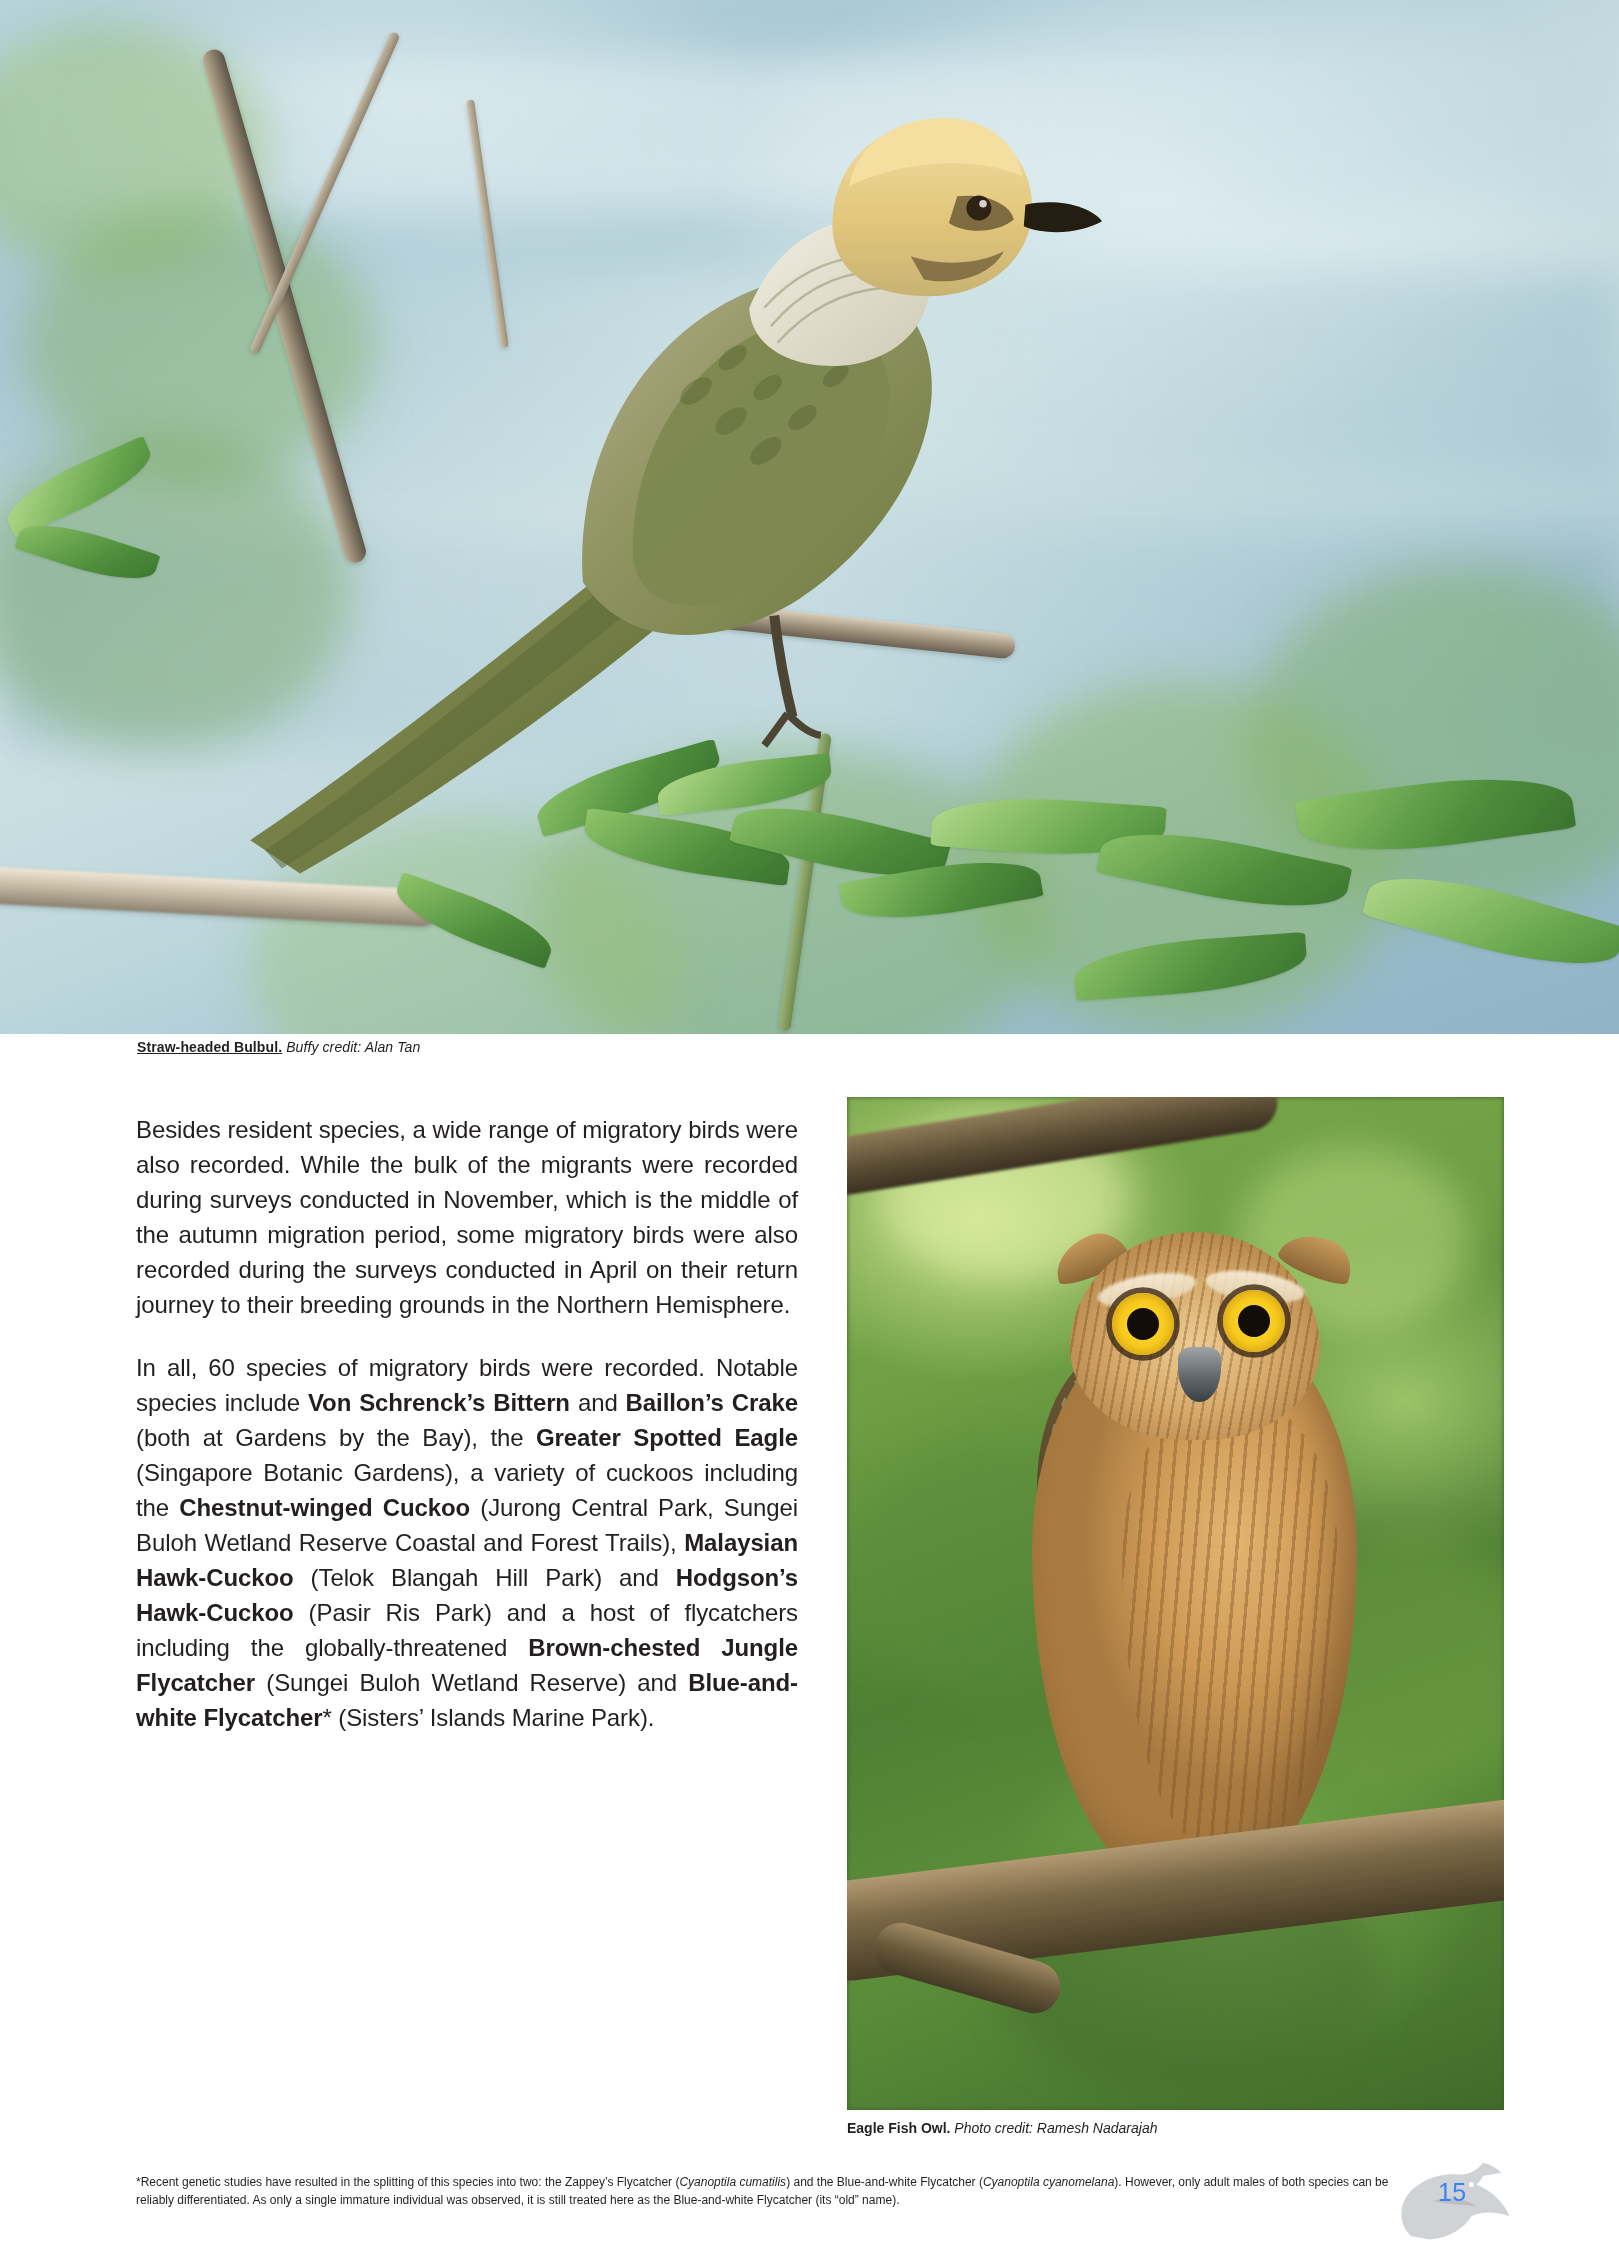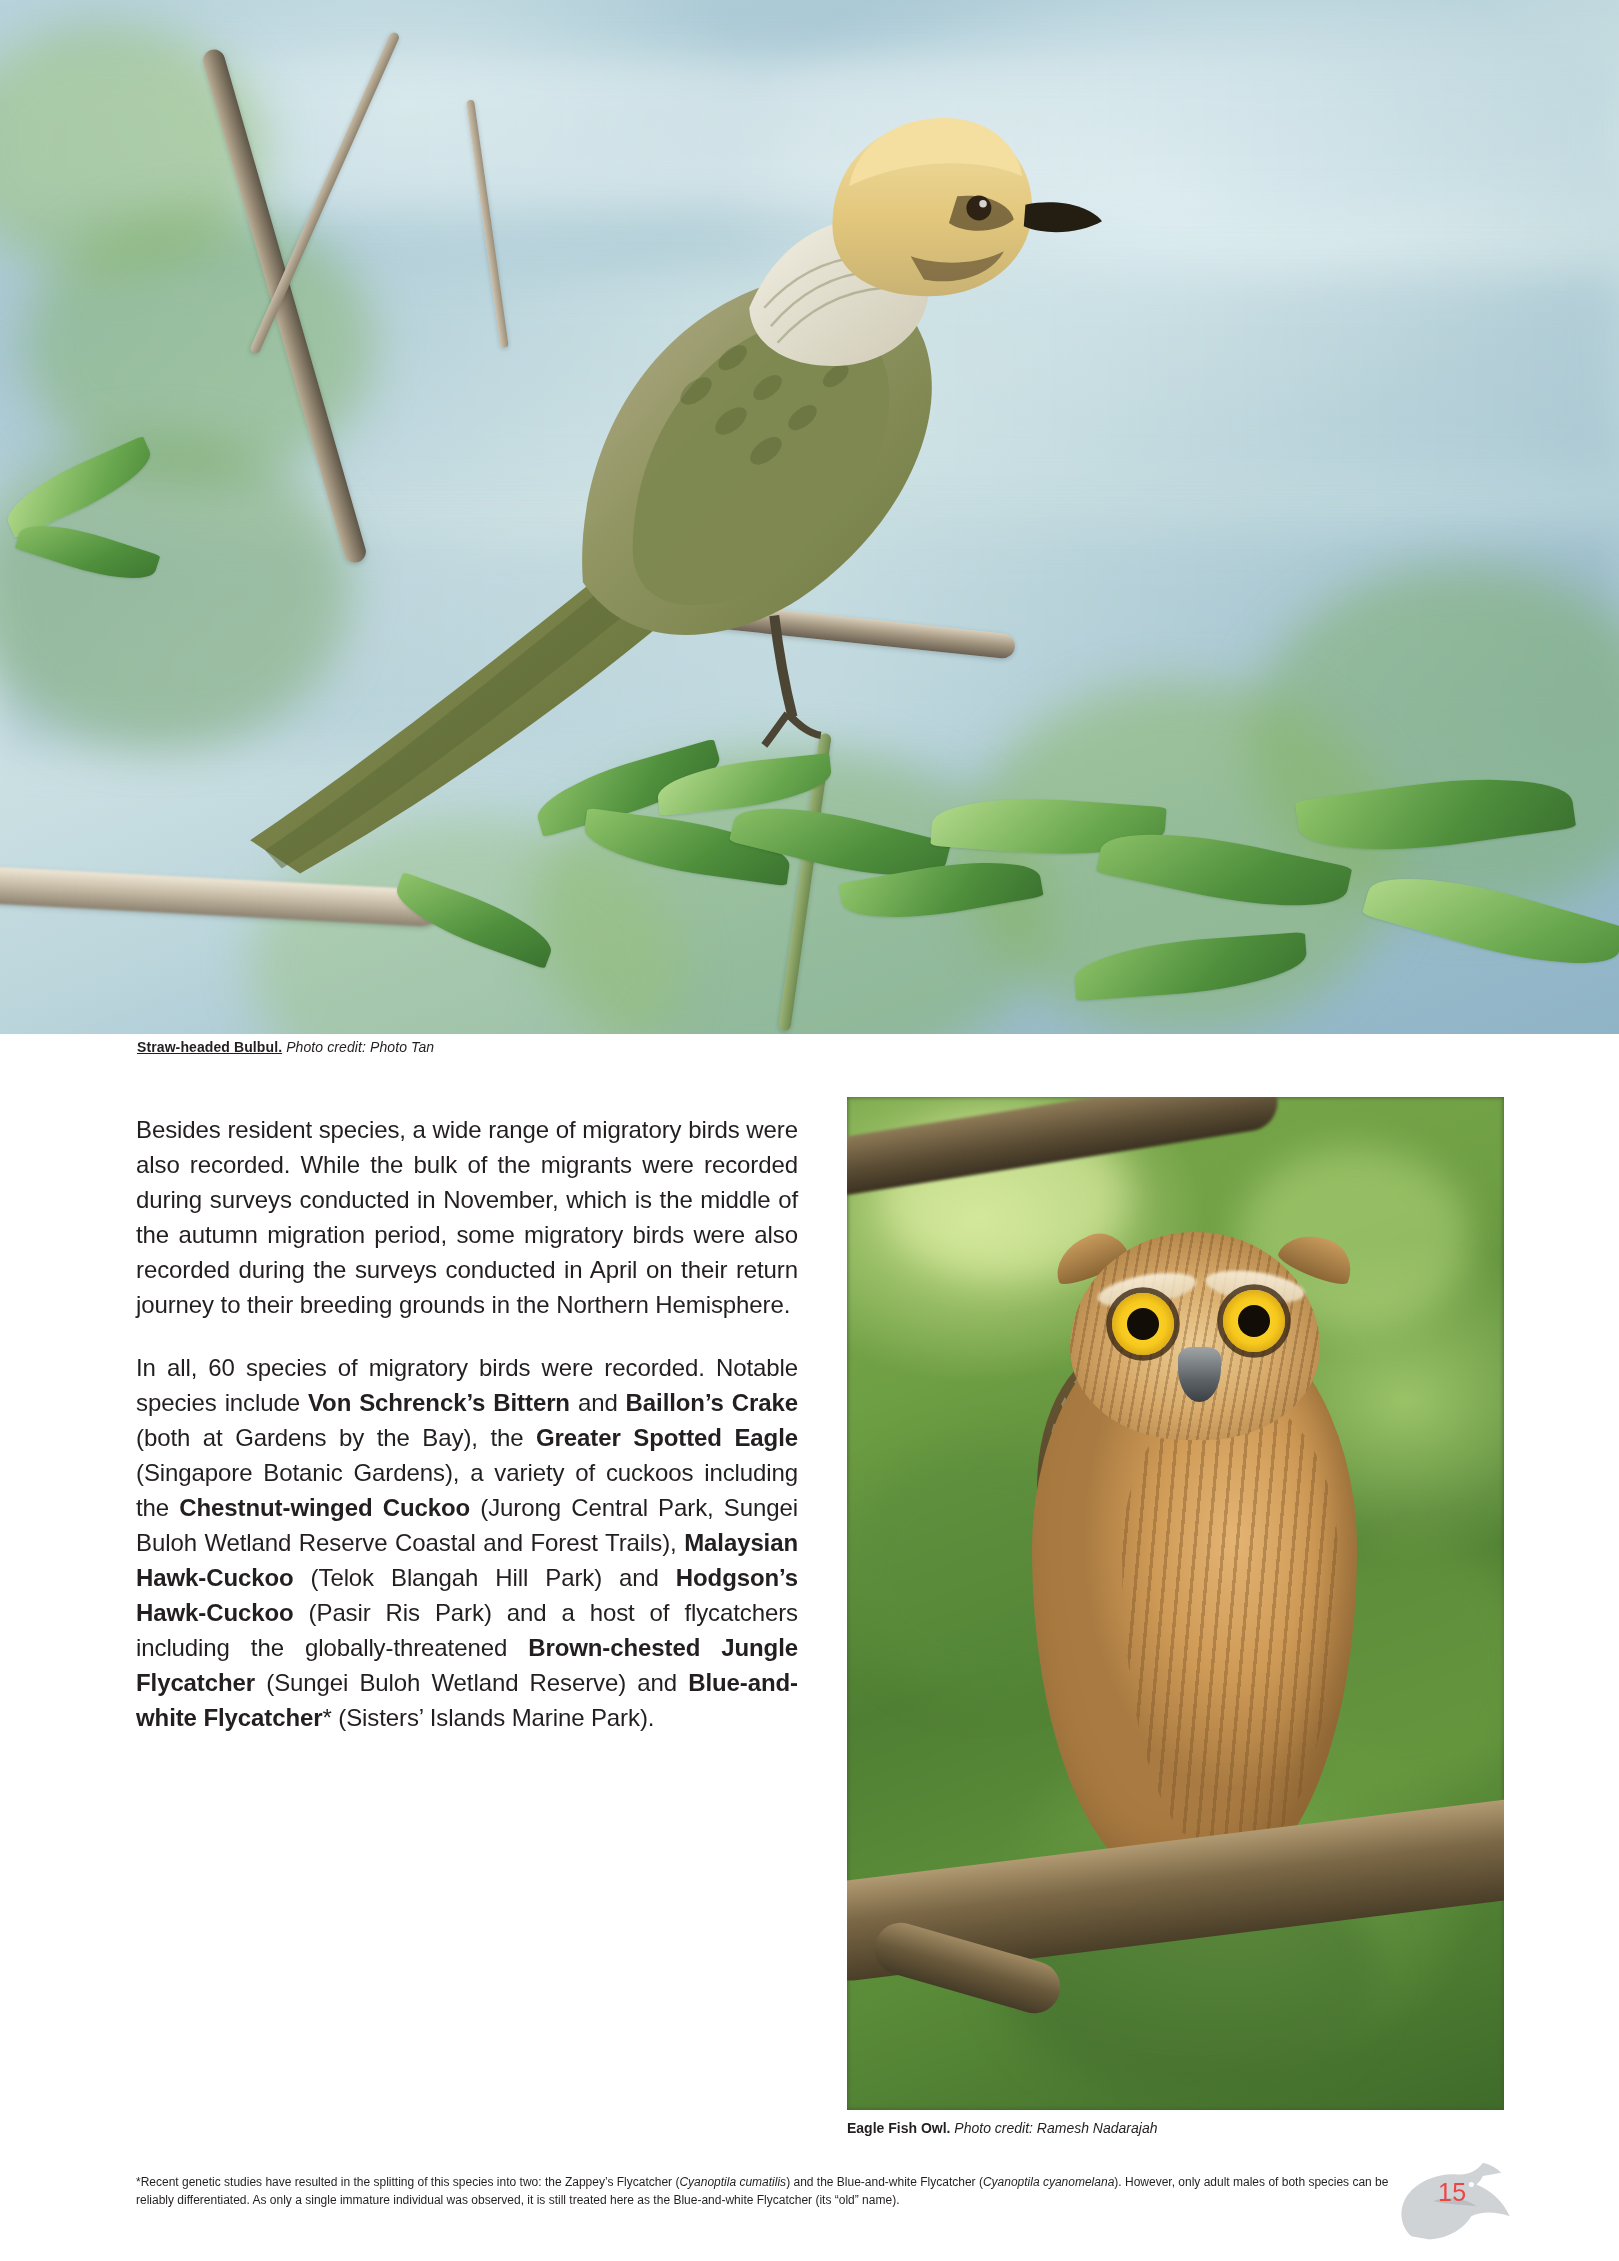--- a/index.html
+++ b/index.html
@@ -290,21 +290,21 @@
     right: 92px;
     top: 2156px;
     width: 150px;
     height: 92px;
   }
   .page-num {
     position: absolute;
     left: 60px;
     top: 21.6px;
     font-size: 25px;
-    color: #ef4444;
+    color: #3b82f6;
     letter-spacing: 0.4px;
   }
   .bird-silhouette {
     position: absolute;
     left: 0;
     top: 0;
   }
 </style>
 </head>
 <body>
@@ -408,21 +408,21 @@
   <div class="leaf r" style="left:1298px;top:782px;  width:275px; height:65px;  transform:rotate(-8deg);"></div>
   <div class="leaf lt" style="left:1365px;top:891px; width:258px; height:60px;  transform:rotate(16deg);"></div>
   <div class="leaf" style="left:1074px;top:940px; width:233px; height:53px;  transform:rotate(-4deg);"></div>
   <div class="leaf r" style="left:391px; top:899px; width:166px; height:43px;  transform:rotate(20deg);"></div>
   <div class="leaf lt" style="left:0px;   top:466px;  width:158px; height:42px;  transform:rotate(-24deg);"></div>
   <div class="leaf" style="left:16.6px;  top:533px;  width:141px; height:38px;  transform:rotate(18deg);"></div>
 </div>
 
 <div class="hero-caption">
   <b>Straw-headed Bulbul.</b>
-  <i>Photo credit: Photo Tan</i>
+  <i>Buffy credit: Alan Tan</i>
 </div>
 
 <div class="text-col">
   <p class="para">Besides resident species, a wide range of migratory birds were also recorded. While the bulk of the migrants were recorded during surveys conducted in November, which is the middle of the autumn migration period, some migratory birds were also recorded during the surveys conducted in April on their return journey to their breeding grounds in the Northern Hemisphere.</p>
   <p class="para" id="para2"><span>In all, 60 species of migratory birds were recorded. Notable species include </span><b>Von Schrenck’s Bittern</b><span> and </span><b>Baillon’s Crake</b><span> (both at Gardens by the Bay), the </span><b>Greater Spotted Eagle</b><span> (Singapore Botanic Gardens), a variety of cuckoos including the </span><b>Chestnut-winged Cuckoo</b><span> (Jurong Central Park, Sungei Buloh Wetland Reserve Coastal and Forest Trails), </span><b>Malaysian Hawk-Cuckoo</b><span> (Telok Blangah Hill Park) and </span><b>Hodgson’s Hawk-Cuckoo</b><span> (Pasir Ris Park) and a host of flycatchers including the globally-threatened </span><b>Brown-chested Jungle Flycatcher</b><span> (Sungei Buloh Wetland Reserve) and </span><b>Blue-and-white Flycatcher</b><span>* (Sisters’ Islands Marine Park).</span></p>
 </div>
 
 <div class="owl-photo">
   <div class="owl-bg"></div>
   <div class="owl-bg-blob ob1"></div>

